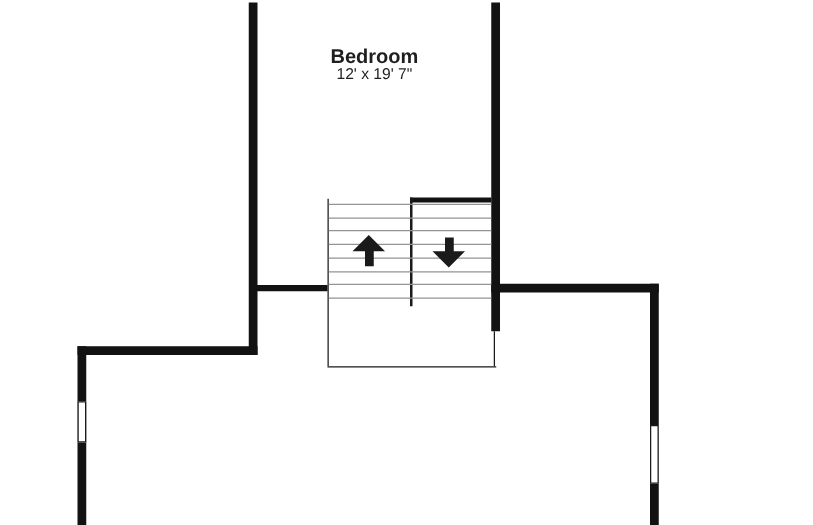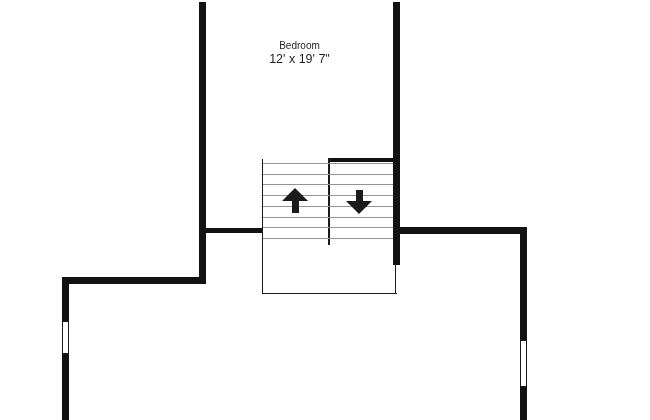--- a/index.html
+++ b/index.html
@@ -33,21 +33,21 @@
   .stair-divider{left:328px;top:158px;width:2px;height:87px;}
   .tread{position:absolute;left:263px;width:130px;height:1px;background:var(--tread);}
   
   .arr{position:absolute;width:0;height:0;}
   .up-arrow-head{left:282px;top:188px;border-left:13px solid transparent;border-right:13px solid transparent;border-bottom:13px solid var(--thin);}
   .up-arrow-stem{position:absolute;left:292px;top:200px;width:7px;height:13px;background:var(--thin);}
   .down-arrow-stem{position:absolute;left:356px;top:190px;width:7px;height:12px;background:var(--thin);}
   .down-arrow-head{left:346px;top:201px;border-left:13px solid transparent;border-right:13px solid transparent;border-top:13px solid var(--thin);}
   
   .room-label{position:absolute;left:206px;top:39px;width:187px;text-align:center;color:var(--text);}
-  .room-name{font-size:10px;font-weight:normal;line-height:13px;}
+  .room-name{font-size:16px;font-weight:bold;line-height:13px;}
   .room-dims{font-size:12.5px;line-height:13px;margin-top:1px;}
 </style>
 </head>
 <body>
 
 <div class="canvas" style="--wall: #121212; --thin: #1a1a1a; --tread: #949494; --text: #1f1f1f; --bg: #ffffff;">
 
   <div class="room-label">
     <div class="room-name">Bedroom</div>
     <div class="room-dims">12' x 19' 7"</div>

